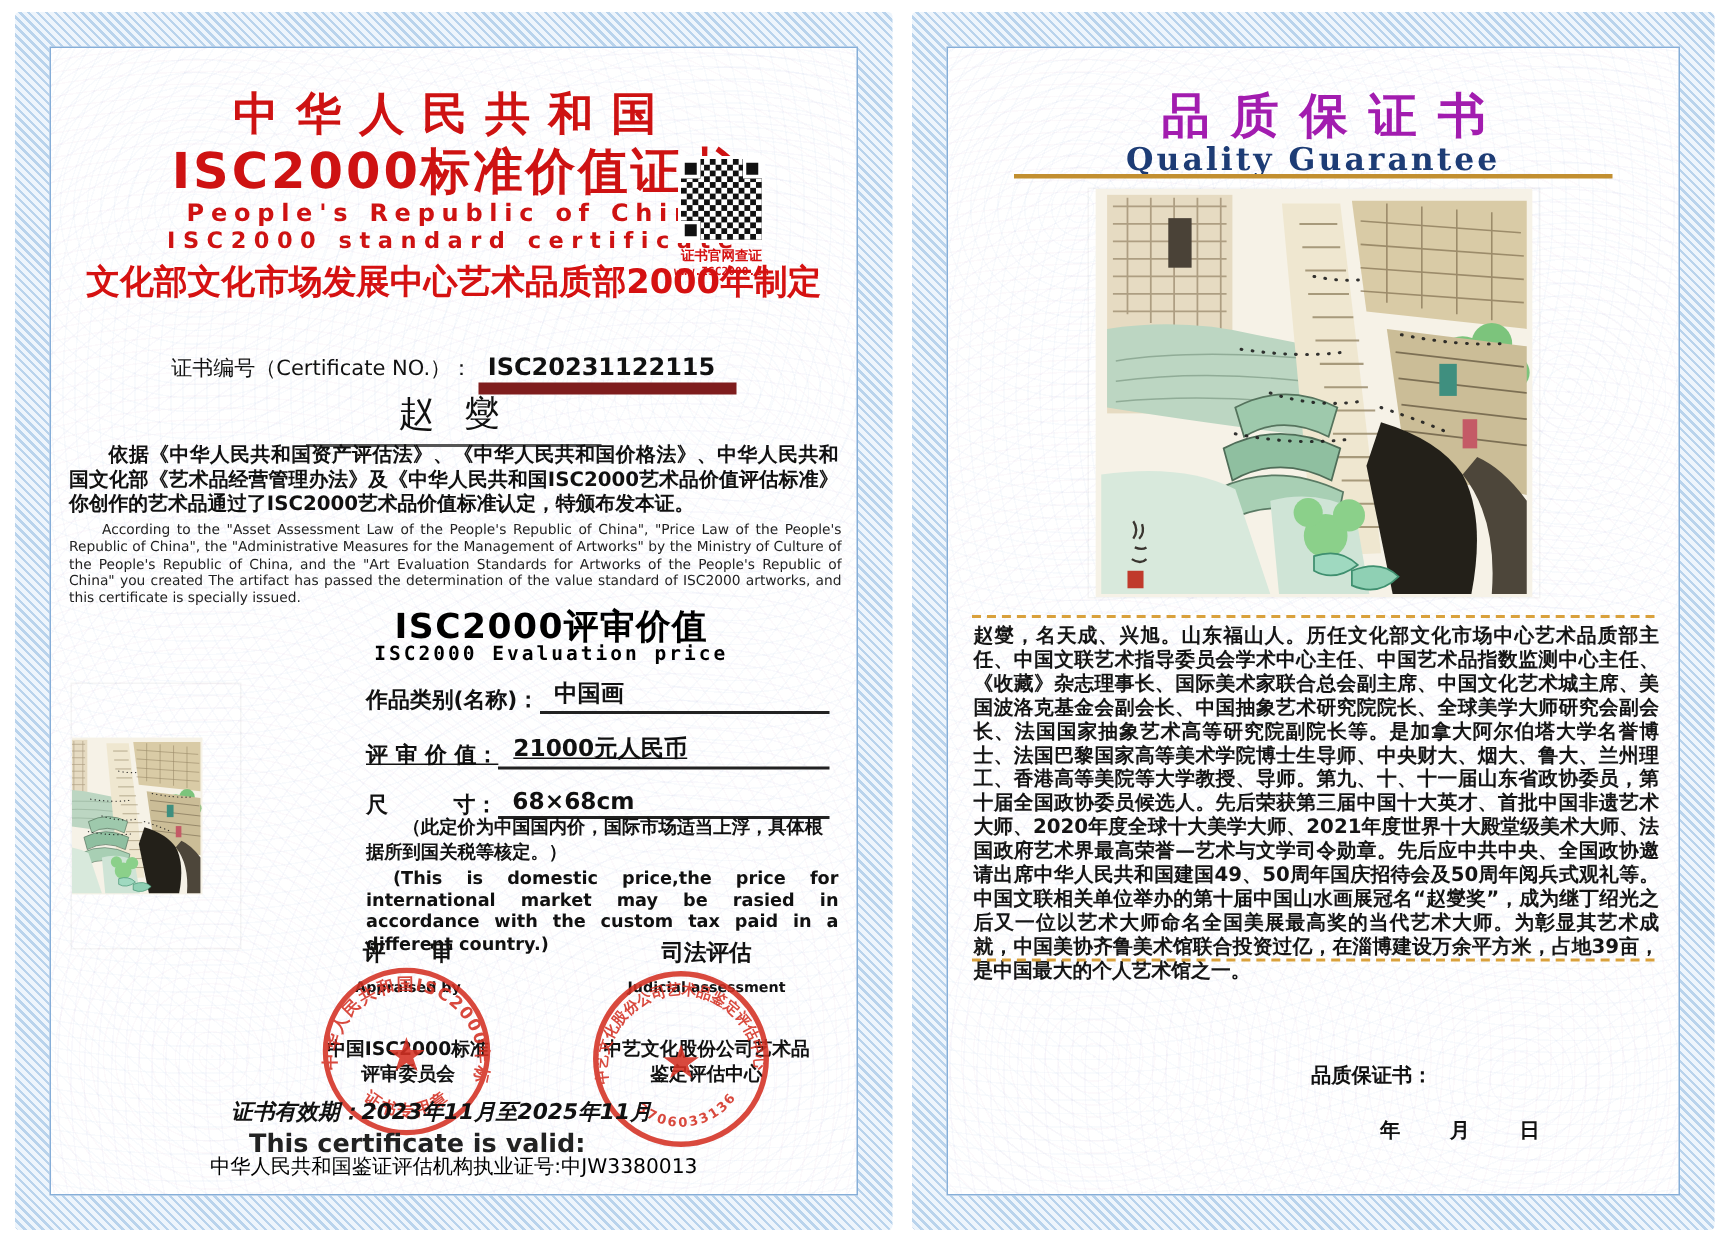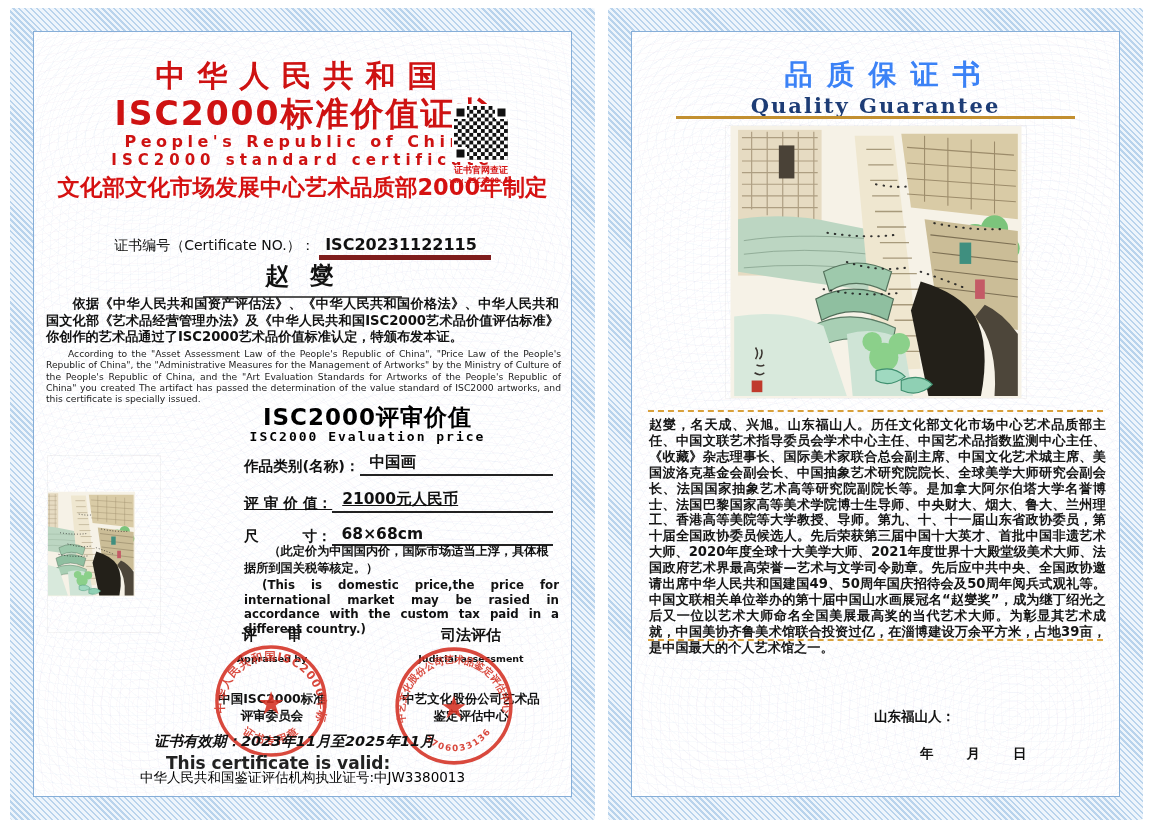--- a/index.html
+++ b/index.html
@@ -21,22 +21,22 @@
   .ctr{left:0;right:0;text-align:center;}
   
   .t-red{color:#ce1212;font-weight:bold;}
   .l-title1{top:24px;font-size:30px;letter-spacing:12px;}
   .l-title2{top:60px;font-size:33px;letter-spacing:2px;}
   .l-en1{top:100px;font-size:16px;letter-spacing:4.5px;}
   .l-en2{top:119px;font-size:15px;letter-spacing:5px;}
   .l-banner{top:140px;font-size:22.5px;color:#d51111;font-weight:bold;}
   .l-banner-en{top:173px;font-size:10.2px;color:#d51111;font-weight:bold;}
   .l-certno{top:203px;font-size:14px;color:#111;}
-  .l-certno b{font-size:16px;border-bottom:5px solid #7f1d1d;padding:0 14px 1px 6px;}
-  .l-name{top:228px;font-size:24px;font-weight:bold;color:#111;letter-spacing:6px;text-align:center;}
+  .l-certno b{font-size:16px;border-bottom:8px solid #7f1d1d;padding:0 14px 1px 6px;}
+  .l-name{top:228px;font-size:24px;font-weight:normal;color:#111;letter-spacing:6px;text-align:center;}
   .l-name span{display:inline-block;border-bottom:2px solid #555;padding:0 62px 4px 62px;}
   .l-body-cn{top:264px;left:12px;right:12px;font-size:13.2px;font-weight:600;line-height:16.6px;
              text-align:justify;text-indent:2em;color:#111;}
   .l-body-en{top:316px;left:12px;right:10px;font-size:9.2px;font-weight:500;line-height:11.3px;
              text-align:justify;text-indent:22px;color:#222;}
   .l-sec{left:140px;right:10px;text-align:center;color:#000;}
   .l-sec-cn{top:370px;font-size:23px;font-weight:bold;letter-spacing:1px;}
   .l-sec-en{top:397px;font-size:13px;font-weight:bold;letter-spacing:2px;
             font-family:"DejaVu Sans Mono","Liberation Mono",monospace;}
   .field-row{left:210px;right:18px;display:flex;align-items:flex-end;color:#111;}
@@ -58,21 +58,21 @@
   .qr{left:420px;top:74px;width:54px;height:54px;
       background:conic-gradient(#111 25%,#fff 0 50%,#111 0 75%,#fff 0) 0 0/7.7px 7.7px;
       outline:2px solid #fff;}
   .fp{position:absolute;width:13px;height:13px;background:#111;
       box-shadow:inset 0 0 0 2.5px #fff, inset 0 0 0 5px #111;}
   .fp.tl{left:0;top:0;} .fp.tr{right:0;top:0;} .fp.bl{left:0;bottom:0;}
   .qr-cap1{left:404px;top:132px;width:86px;text-align:center;font-size:9px;font-weight:bold;color:#d51111;}
   .qr-cap2{left:404px;top:144px;width:86px;text-align:center;font-size:7.5px;font-weight:bold;color:#d51111;
            font-family:"DejaVu Sans Mono","Liberation Mono",monospace;}
   
-  .r-title{top:24px;font-size:28px;font-weight:bold;letter-spacing:14px;color:#3b82f6;text-indent:14px;padding-left:14px;}
+  .r-title{top:24px;font-size:32px;font-weight:bold;letter-spacing:14px;color:#a21caf;text-indent:14px;padding-left:14px;}
   .r-title-en{top:61px;font-size:21px;font-weight:bold;letter-spacing:2px;color:#1d3c75;
               font-family:"DejaVu Serif","Liberation Serif",serif;}
   .r-goldline{top:84px;left:44px;right:44px;height:2.5px;background:#c28f30;}
   .dash{border-top:2px dashed #d9a13c;height:0;}
   .r-div1{top:378px;left:16px;right:16px;}
   .r-div2{top:607px;left:16px;right:16px;}
   .r-bio{top:385px;left:17px;right:13px;font-size:13.2px;font-weight:bold;line-height:15.9px;
          text-align:justify;color:#151515;}
   .r-statement{top:615px;left:18px;right:18px;font-size:16.5px;font-weight:bold;line-height:29px;
                text-indent:2em;color:#111;}
@@ -270,19 +270,19 @@
           <use href="#painting-art"></use>
         </svg>
 
       <div class="abs dash r-div1"></div>
 
       <div class="abs r-bio">赵燮，名天成、兴旭。山东福山人。历任文化部文化市场中心艺术品质部主任、中国文联艺术指导委员会学术中心主任、中国艺术品指数监测中心主任、《收藏》杂志理事长、国际美术家联合总会副主席、中国文化艺术城主席、美国波洛克基金会副会长、中国抽象艺术研究院院长、全球美学大师研究会副会长、法国国家抽象艺术高等研究院副院长等。是加拿大阿尔伯塔大学名誉博士、法国巴黎国家高等美术学院博士生导师、中央财大、烟大、鲁大、兰州理工、香港高等美院等大学教授、导师。第九、十、十一届山东省政协委员，第十届全国政协委员候选人。先后荣获第三届中国十大英才、首批中国非遗艺术大师、2020年度全球十大美学大师、2021年度世界十大殿堂级美术大师、法国政府艺术界最高荣誉—艺术与文学司令勋章。先后应中共中央、全国政协邀请出席中华人民共和国建国49、50周年国庆招待会及50周年阅兵式观礼等。中国文联相关单位举办的第十届中国山水画展冠名“赵燮奖”，成为继丁绍光之后又一位以艺术大师命名全国美展最高奖的当代艺术大师。为彰显其艺术成就，中国美协齐鲁美术馆联合投资过亿，在淄博建设万余平方米，占地39亩，是中国最大的个人艺术馆之一。</div>
 
       <div class="abs dash r-div2"></div>
 
 
-      <div class="abs r-sign">山东福山人：</div>
+      <div class="abs r-sign">品质保证书：</div>
       <div class="abs r-date">年　　月　　日</div>
 
     </div>
   </div>
 
 </div>
 
 </body></html>

